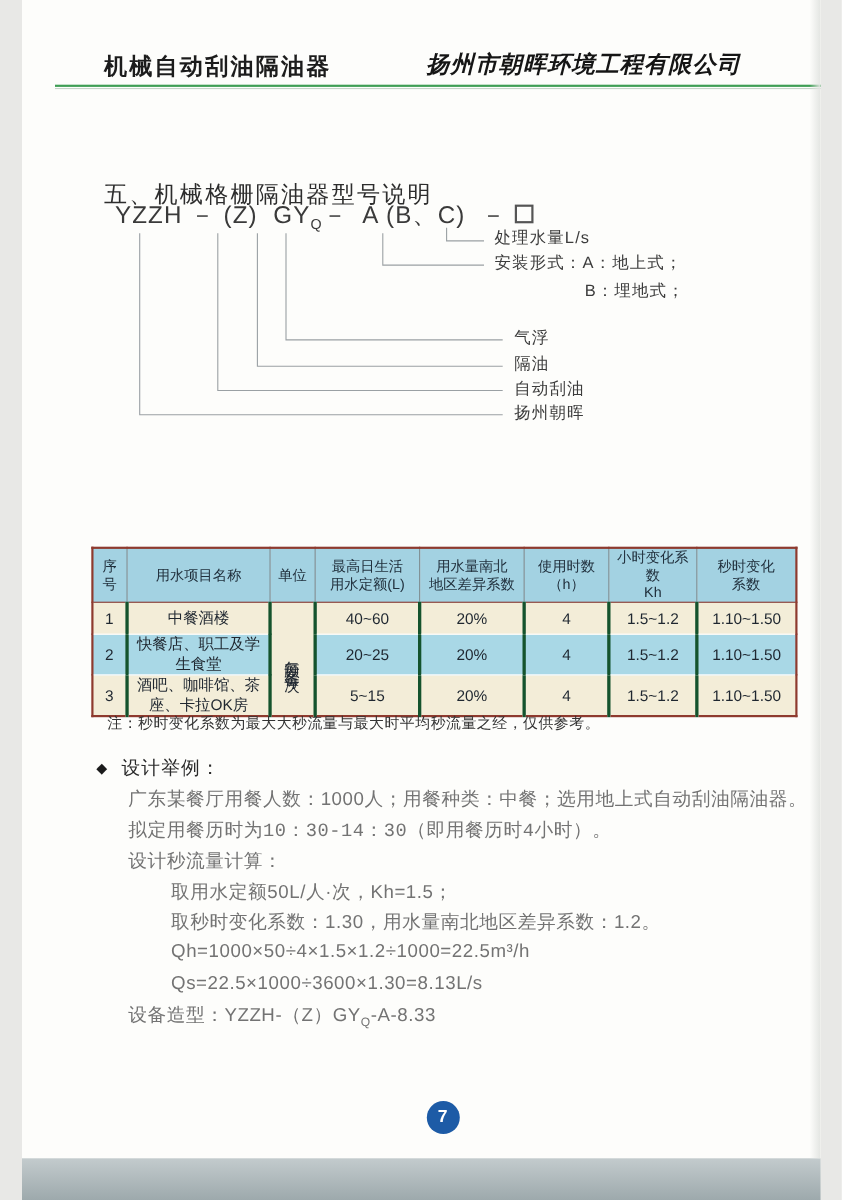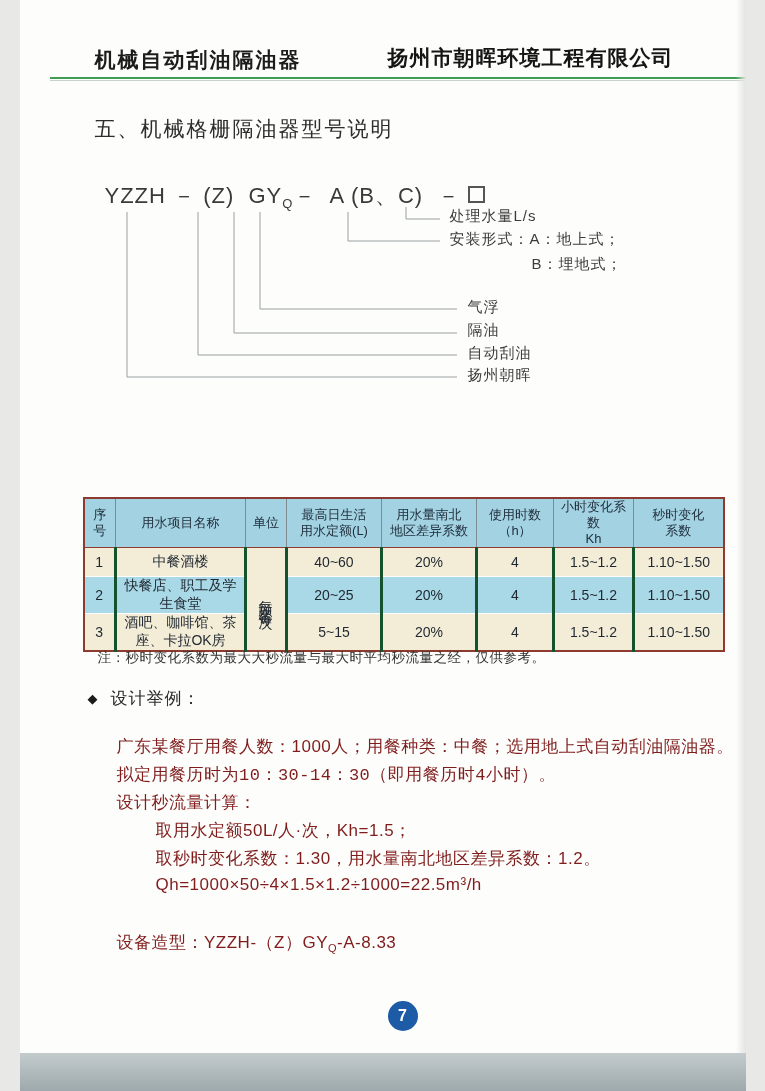--- a/index.html
+++ b/index.html
@@ -7,26 +7,26 @@
     position:relative;
     width:726px;height:1091px;
     margin:0 auto;
     background:#fdfdfb;
     overflow:hidden;
     font-family:"Liberation Sans","DejaVu Sans",sans-serif;
     color:#2a2a2a;
   }
   
   .hdr-title{position:absolute;left:75px;top:46px;font-size:21px;font-weight:700;letter-spacing:2px;color:#1c1c1c;}
-  .hdr-company{position:absolute;right:72px;top:44px;font-size:21px;font-weight:700;
+  .hdr-company{position:absolute;right:72px;top:44px;font-size:21px;font-weight:700;font-style:italic;
     font-family:"Liberation Serif","DejaVu Serif",serif;color:#151515;letter-spacing:1px;}
   .hdr-line{position:absolute;left:30px;top:77px;width:712px;height:2px;background:#3f9e55;}
   .hdr-line2{position:absolute;left:30px;top:80px;width:712px;height:1px;background:#c6d4c9;}
   
-  .sec-title{position:absolute;font-size:21px;color:#2d2d2d;letter-spacing:2px;}
+  .sec-title{position:absolute;font-size:21px;color:#2d2d2d;letter-spacing:2px;margin-top:48px;}
   #sec5{left:75px;top:115px;}
   #sec6{left:75px;top:444px;}
   
   .model-code{position:absolute;left:85px;top:181px;font-size:22px;color:#3a3a3a;letter-spacing:1px;white-space:pre;}
   .model-code sub{font-size:13px;}
   .model-box{display:inline-block;width:13px;height:13px;border:2px solid #555;margin-left:8px;}
   .diagram-svg{position:absolute;left:0;top:0;}
   .dlabel{position:absolute;font-size:15px;color:#3c3c3c;letter-spacing:1px;white-space:pre;}
   #lbl-capacity{left:430px;top:207px;}
   #lbl-install-a{left:430px;top:230px;}
@@ -53,21 +53,21 @@
   tr.blue td{background:#a9d8e6;}
   td.unitcell{
     background:#f3edd8 !important;
     writing-mode:vertical-rl;text-orientation:upright;
     font-size:14px;letter-spacing:4px;padding:2px 0;
   }
   .tbl-note{position:absolute;left:78px;top:649px;font-size:13.5px;color:#333;letter-spacing:0.5px;}
   
   .ex-title{position:absolute;left:68px;top:687px;font-size:17px;color:#2a2a2a;display:flex;align-items:center;gap:12px;letter-spacing:1px;}
   .diamond{font-size:13px;color:#1b1b1b;}
-  .ex-line{position:absolute;font-size:17px;color:#7f1d1d;letter-spacing:0.5px;white-space:pre;margin-top:20px;}
+  .ex-line{position:absolute;font-size:17px;color:#737373;letter-spacing:0.5px;white-space:pre;}
   #ex1{left:97px;top:715px;}
   #ex2{left:97px;top:743px;font-family:Liberation Mono, monospace;}
   #ex3{left:97px;top:771px;}
   #ex4{left:136px;top:799px;}
   #ex5{left:136px;top:827px;}
   #ex6{left:136px;top:855px;}
   #ex7{left:136px;top:884px;}
   #ex8{left:97px;top:911px;}
   #ex8 sub{font-size:11px;}
   
@@ -184,19 +184,20 @@
   <div class="ex-title">
     <span class="diamond">◆</span>
     <span>设计举例：</span>
   </div>
   <div class="ex-line" id="ex1">广东某餐厅用餐人数：1000人；用餐种类：中餐；选用地上式自动刮油隔油器。</div>
   <div class="ex-line" id="ex2">拟定用餐历时为10：30-14：30（即用餐历时4小时）。</div>
   <div class="ex-line" id="ex3">设计秒流量计算：</div>
   <div class="ex-line" id="ex4">取用水定额50L/人·次，Kh=1.5；</div>
   <div class="ex-line" id="ex5">取秒时变化系数：1.30，用水量南北地区差异系数：1.2。</div>
   <div class="ex-line" id="ex6">Qh=1000×50÷4×1.5×1.2÷1000=22.5m³/h</div>
+  <div class="ex-line" id="ex7">Qs=22.5×1000÷3600×1.30=8.13L/s</div>
   <div class="ex-line" id="ex8"><span>设备造型：YZZH-（Z）GY</span><sub>Q</sub><span>-A-8.33</span></div>
 
   <div class="page-circle">7</div>
   <div class="bottom-band"></div>
   <div class="edge-shade"></div>
 
 </div>
 
 </body></html>

